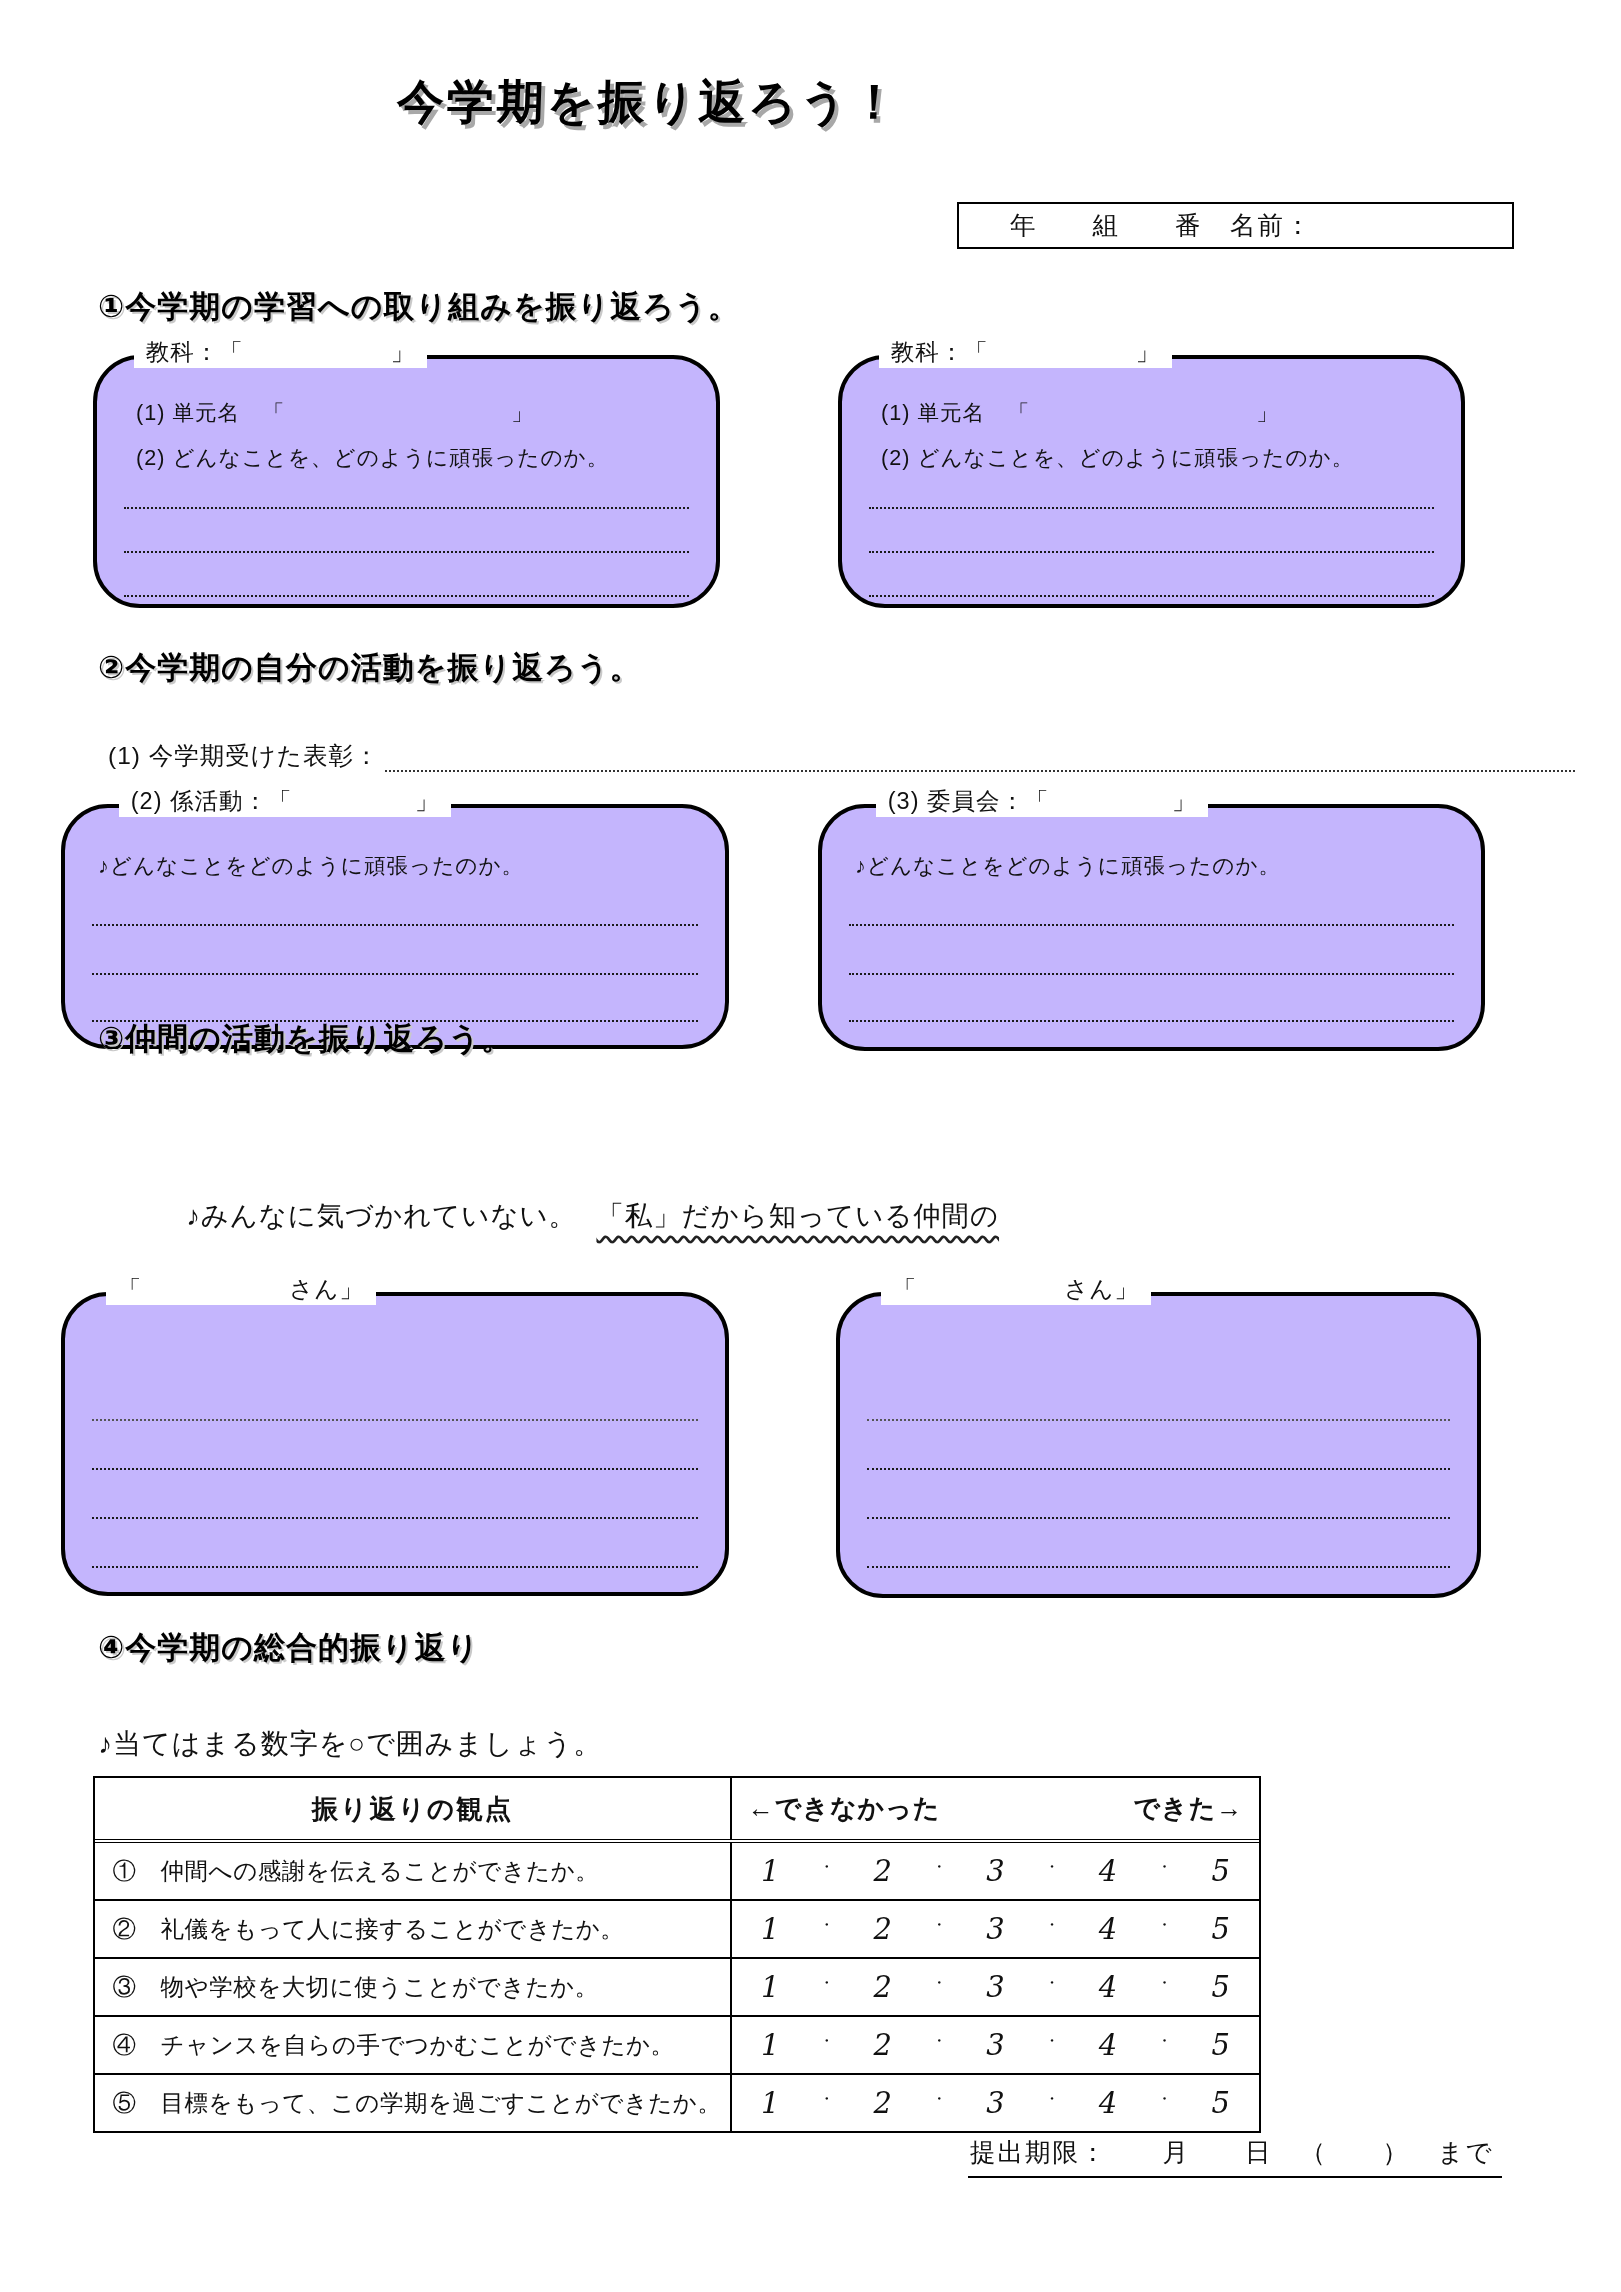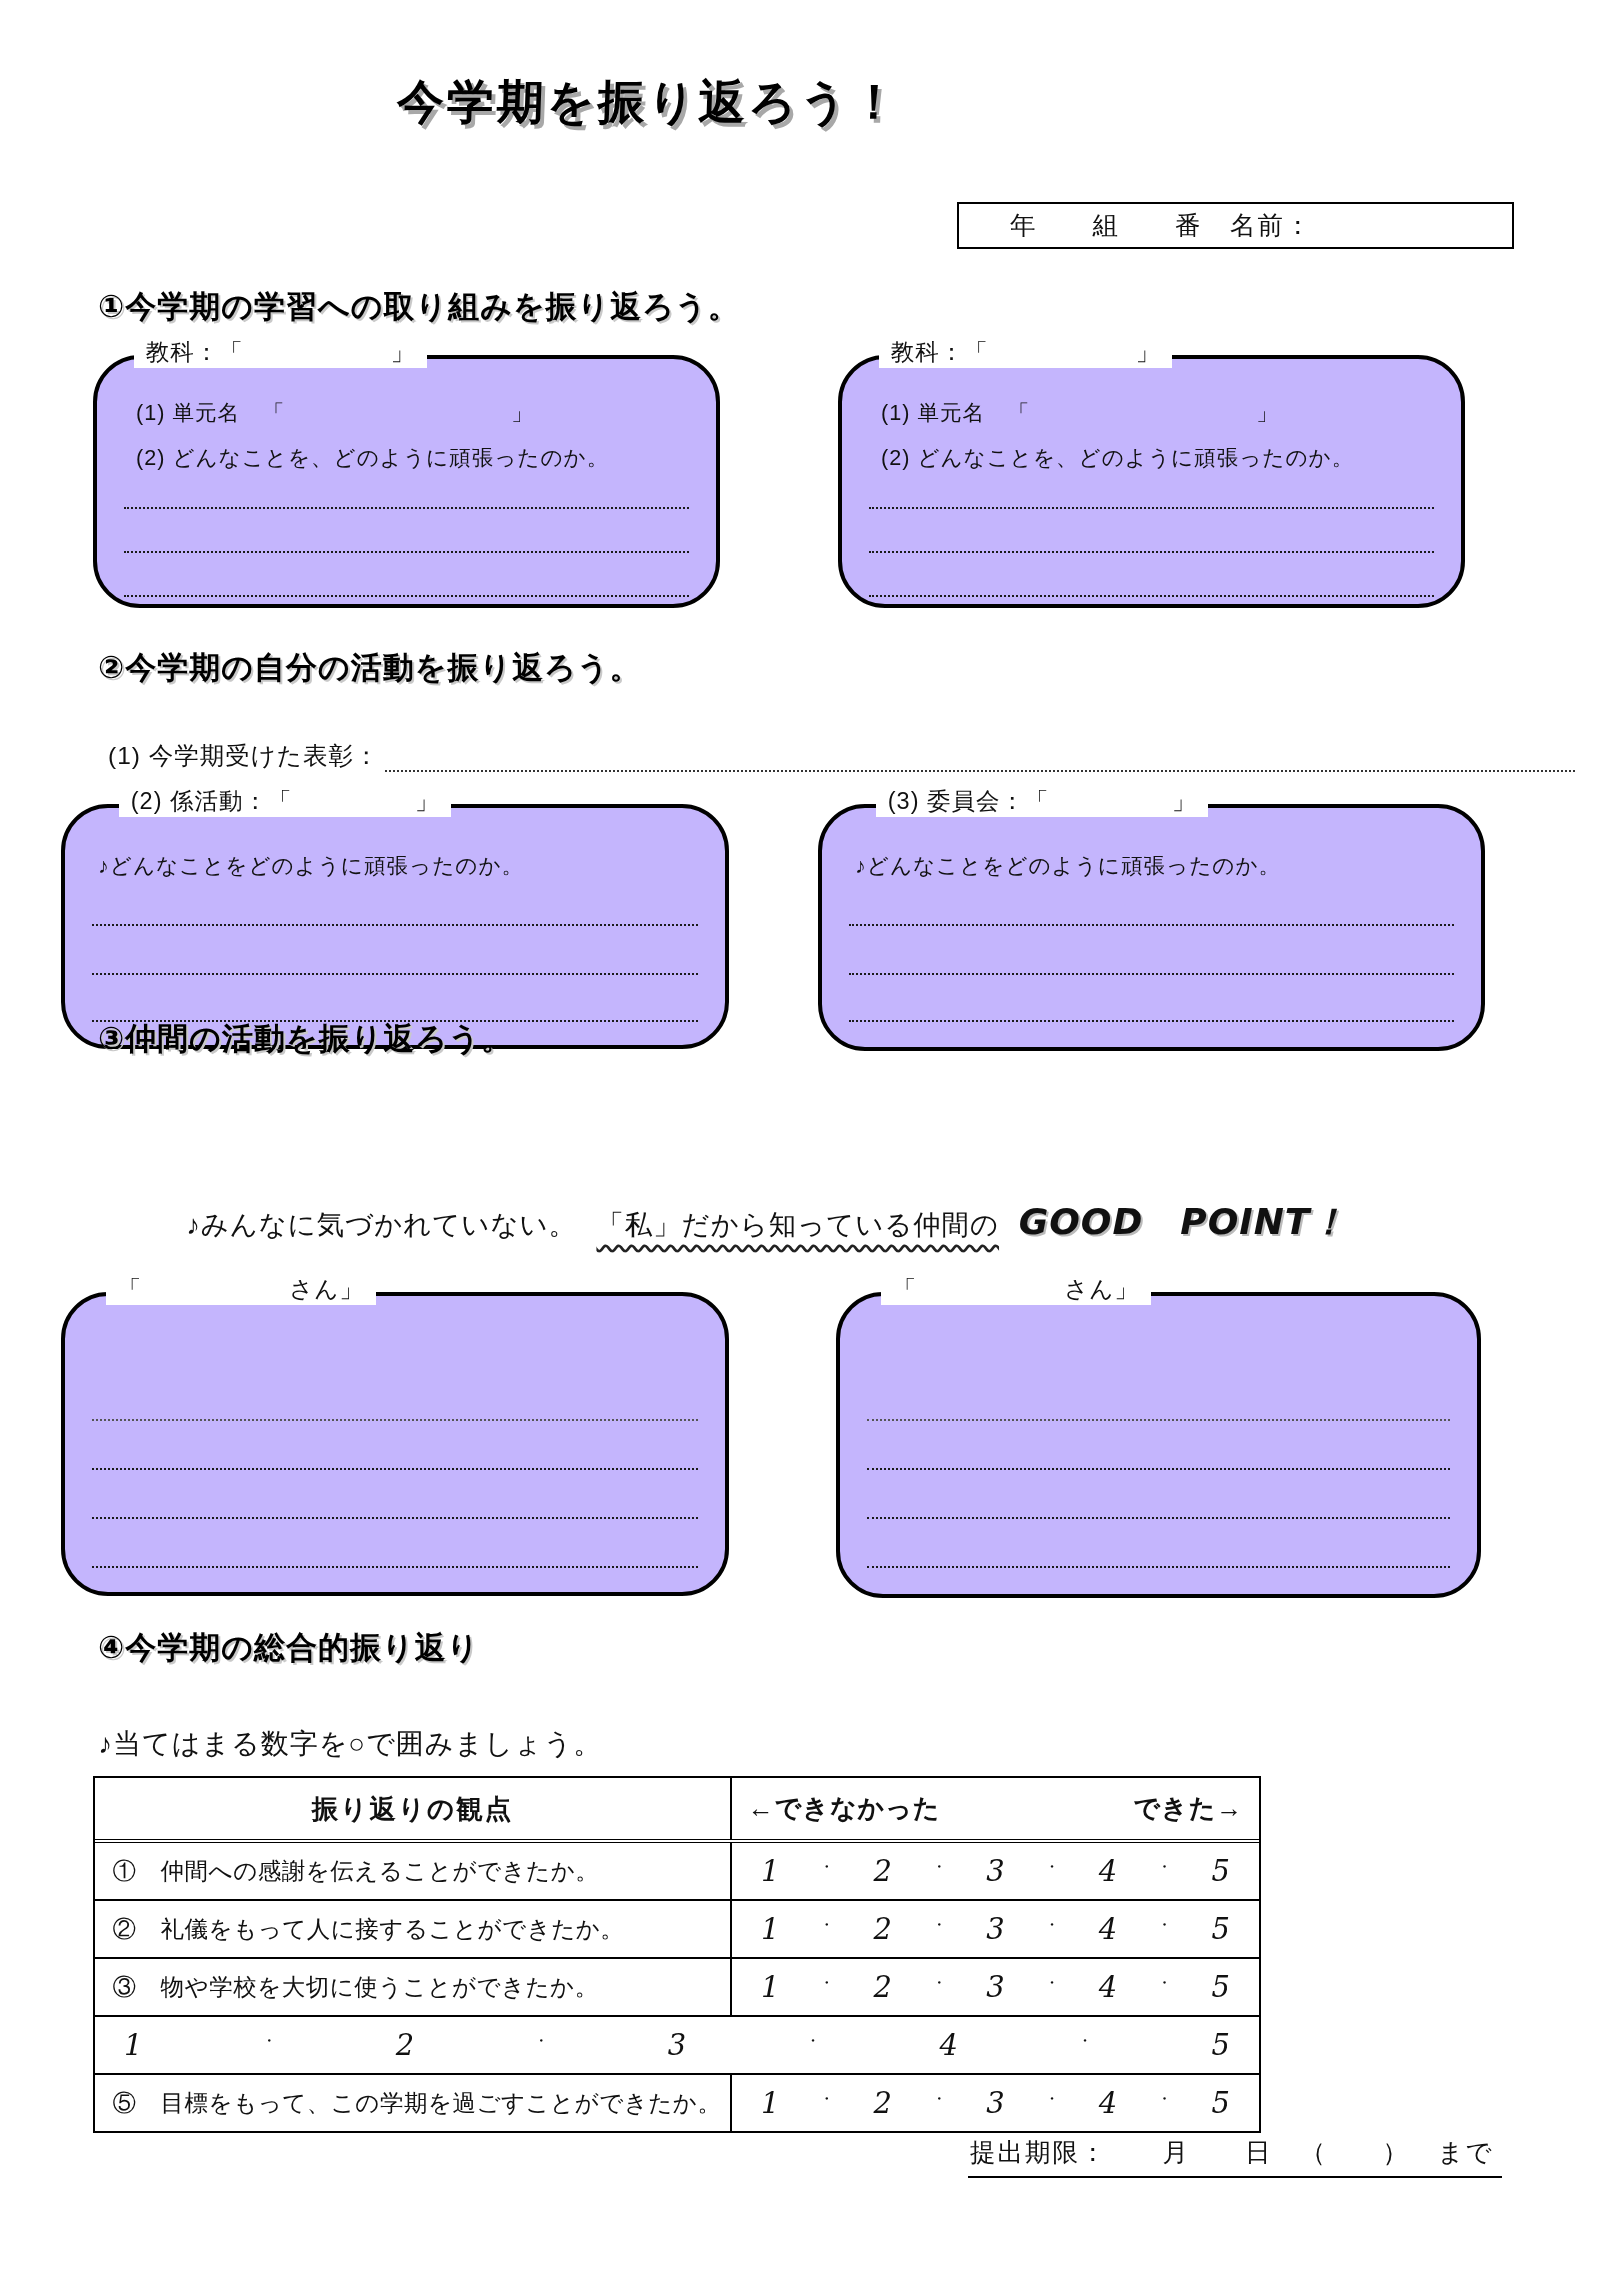--- a/index.html
+++ b/index.html
@@ -153,21 +153,20 @@
     <div class="dline" style="top:116px;"></div>
     <div class="dline" style="top:165px;"></div>
     <div class="dline" style="top:212px;"></div>
   </div>
 
   <h2 class="sec-h" style="left:98px;top:1018px;">③仲間の活動を振り返ろう。</h2>
 
   <div class="lead-row">
     <span>♪みんなに気づかれていない。</span>
     <span class="lead-wavy">「私」だから知っている仲間の</span>
-    <span class="lead-good">GOOD　POINT！</span>
   </div>
 
   <div class="rbox" style="left:61px;top:1292px;width:668px;height:304px;">
     <span class="rbox-label" style="left:41px;">「　　　　　　さん」</span>
     <div class="dline fine" style="top:123px;"></div>
     <div class="dline" style="top:172px;"></div>
     <div class="dline" style="top:221px;"></div>
     <div class="dline" style="top:270px;"></div>
   </div>
 
@@ -235,20 +234,21 @@
             <span>・</span>
             <span>3</span>
             <span>・</span>
             <span>4</span>
             <span>・</span>
             <span>5</span>
           </div>
         </div>
     </div>
     <div class="trow">
+      <div class="tcell1">④　チャンスを自らの手でつかむことができたか。</div>
       <div class="tcell2">
           <div class="scale">
             <span>1</span>
             <span>・</span>
             <span>2</span>
             <span>・</span>
             <span>3</span>
             <span>・</span>
             <span>4</span>
             <span>・</span>

